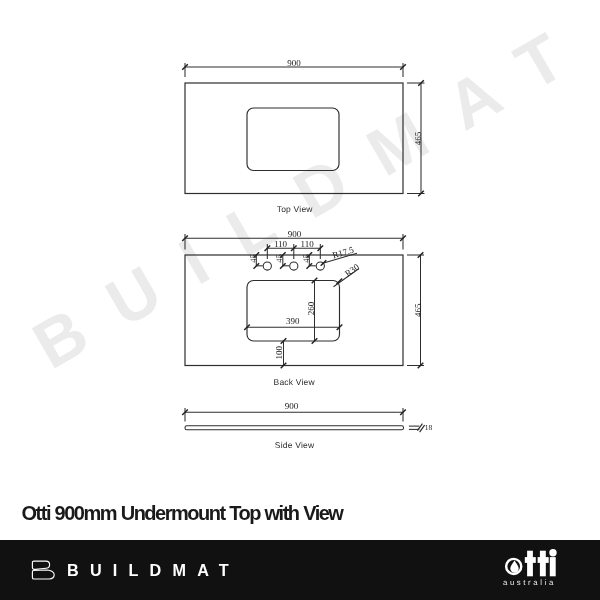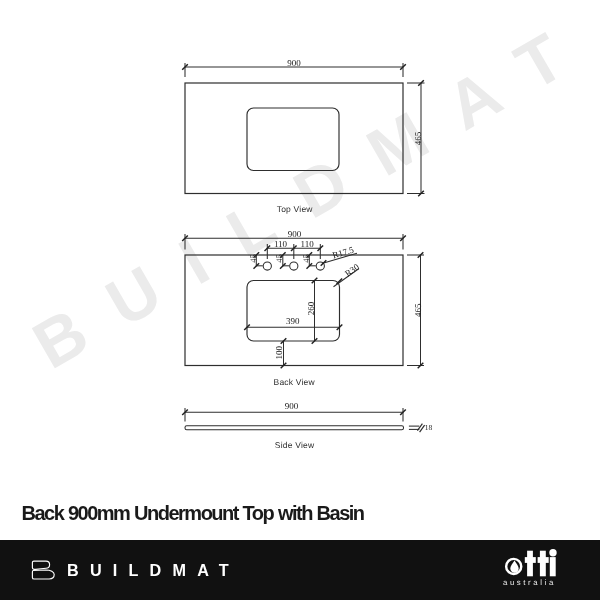--- a/index.html
+++ b/index.html
@@ -125,21 +125,21 @@
     <text x="428.6" y="430.4" font-size="7.5">18</text>
   </g>
 
   <g font-family="Liberation Sans" font-size="8.5" letter-spacing="0.2" fill="#2e2e2e" text-anchor="middle">
     <text x="294.7" y="211.6">Top View</text>
     <text x="294.2" y="385.4">Back View</text>
     <text x="294.6" y="447.6">Side View</text>
   </g>
 </svg>
 
-<div id="title">Back 900mm Undermount Top with Basin</div>
+<div id="title">Otti 900mm Undermount Top with View</div>
 <div id="bar">
   <svg width="600" height="60.5" viewBox="0 0 600 60.5" style="position:absolute;left:0;top:0">
 
     <g transform="translate(32,20.7)" stroke="#fff" stroke-width="1.15" fill="none">
       <path d="M3.7,8.7 C1.5,8.8 0.4,8.1 0.4,6.7 L0.4,1.8 C0.4,0.9 0.9,0.4 1.8,0.4 L14.0,0.4 C16.1,0.4 17.6,1.9 17.6,4.0 C17.6,6.1 16.1,7.5 14.0,7.6 Z"></path>
       <path d="M1.3,9.8 L13.9,9.3 C18.5,9.3 22.2,11.2 22.2,13.9 C22.2,16.5 20.2,18.3 17.2,18.3 L2.1,18.3 C1.0,18.3 0.4,17.7 0.4,16.7 L0.4,11.2 C0.4,10.3 0.7,9.85 1.3,9.8 Z"></path>
     </g>
 
     <g fill="#fff">
       <circle cx="513.7" cy="26.4" r="7.55" fill="none" stroke="#fff" stroke-width="2.45"></circle>

